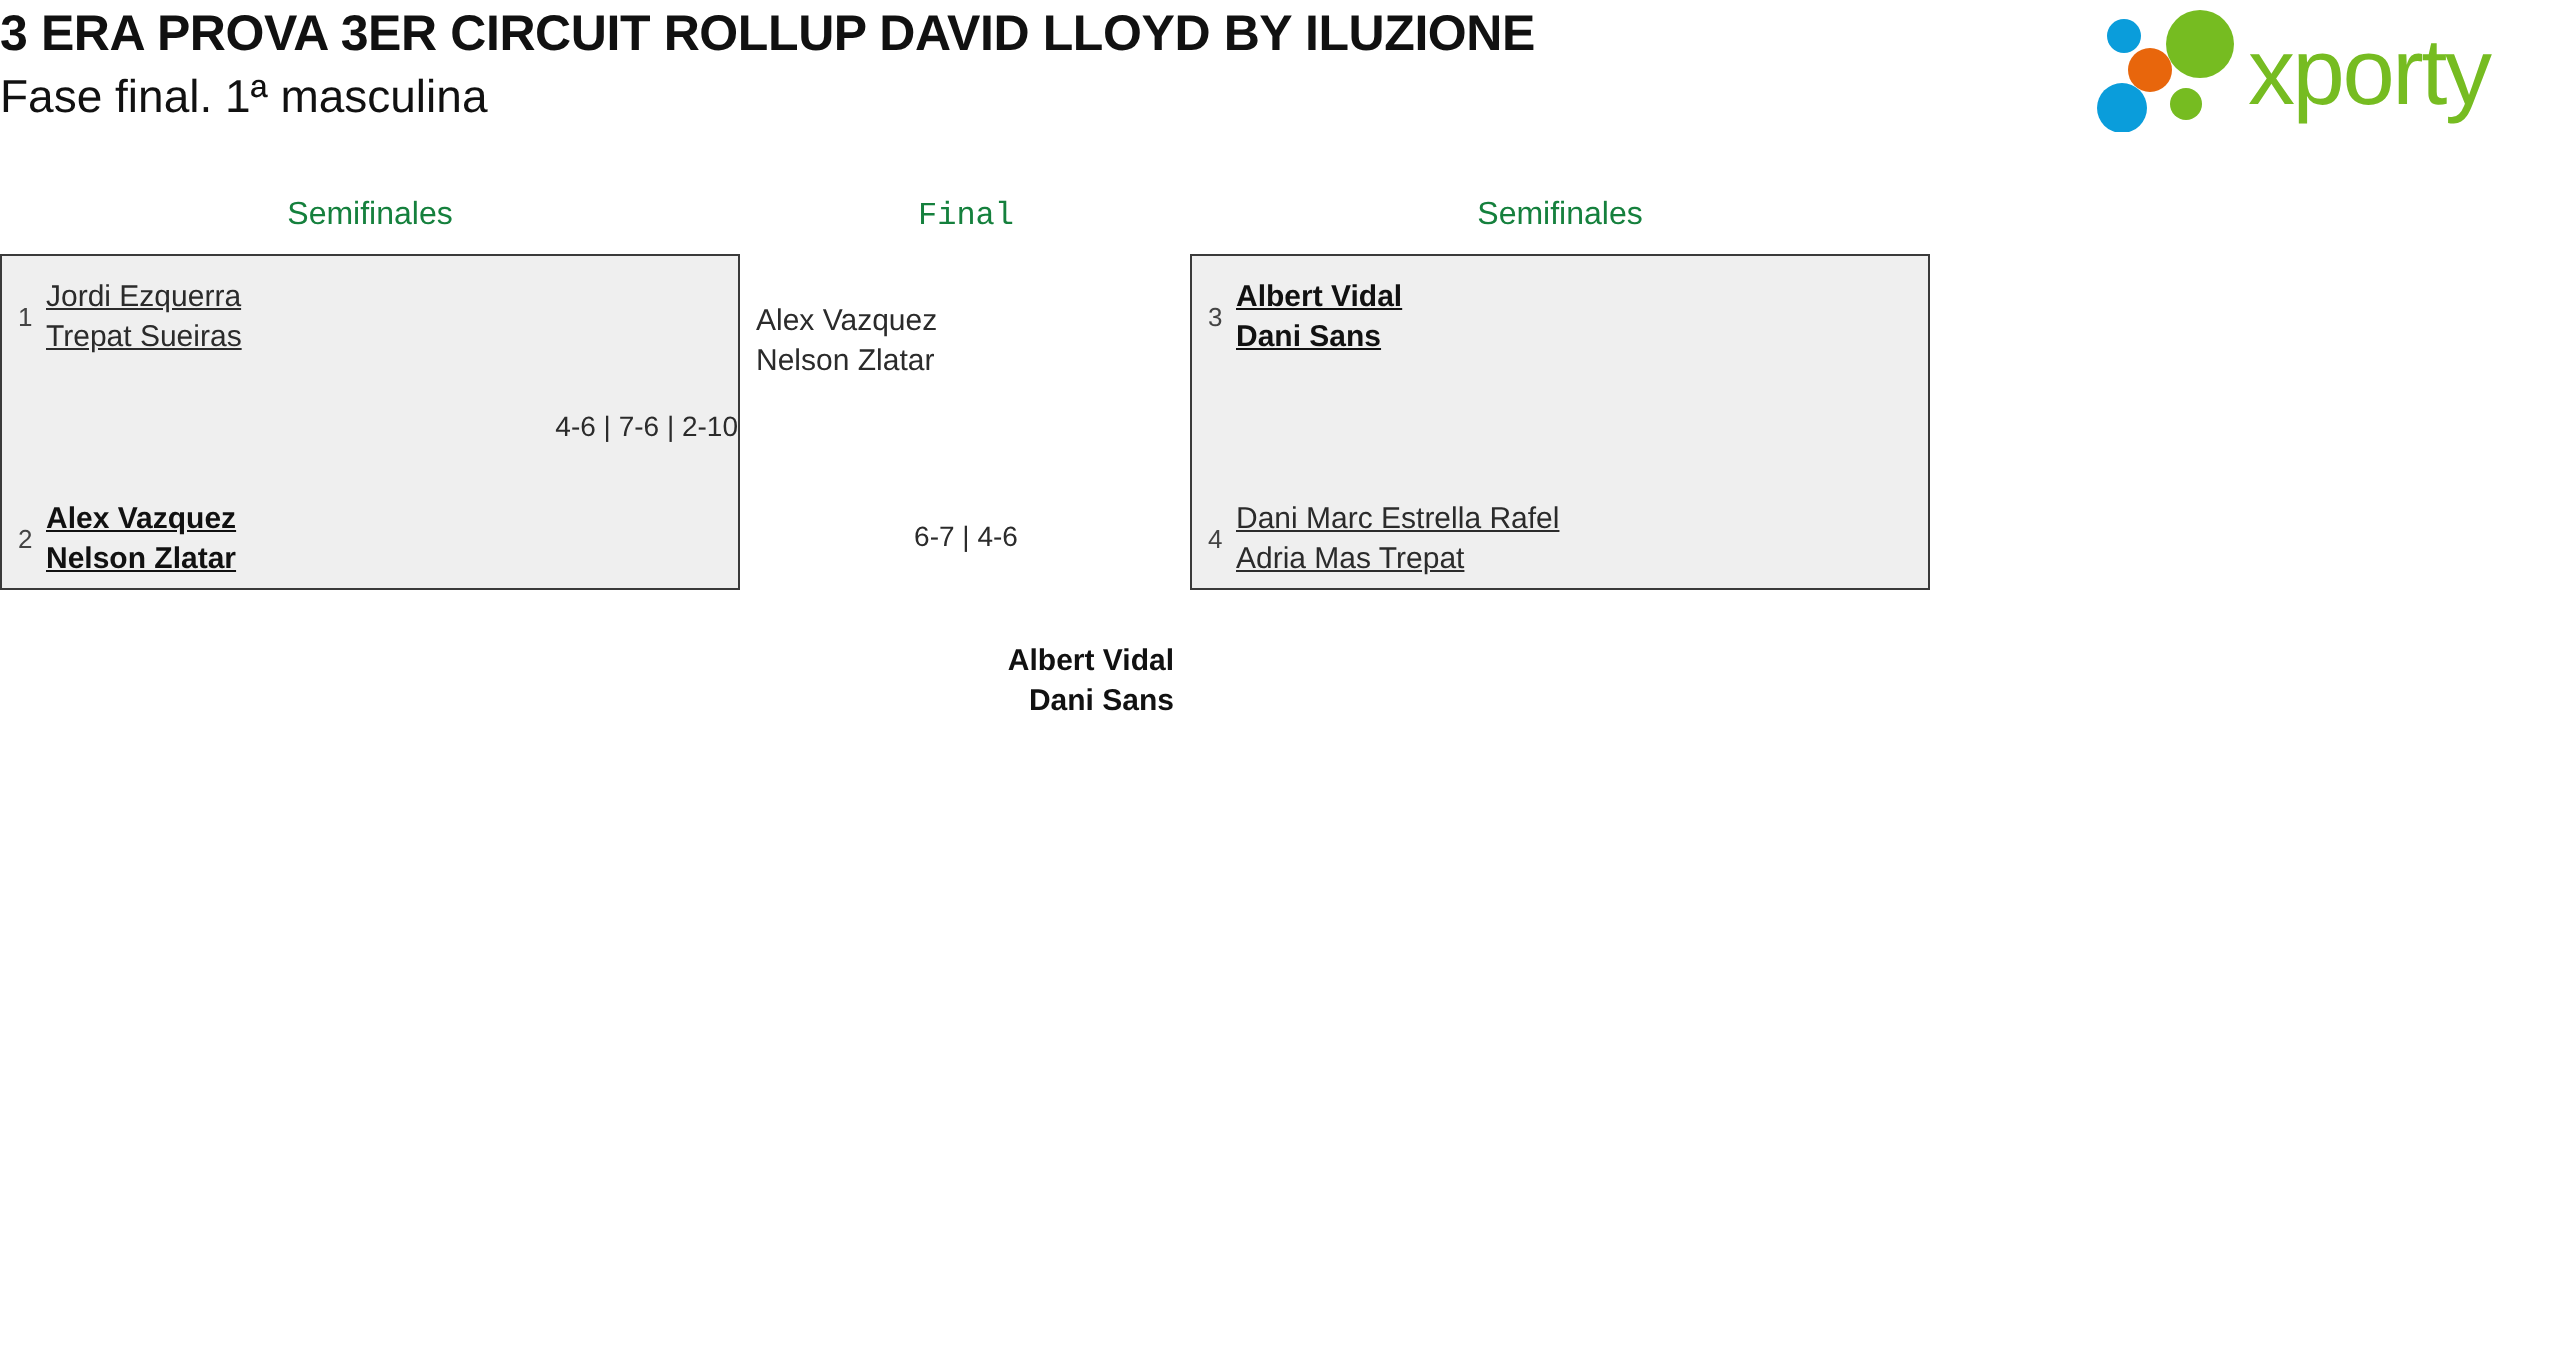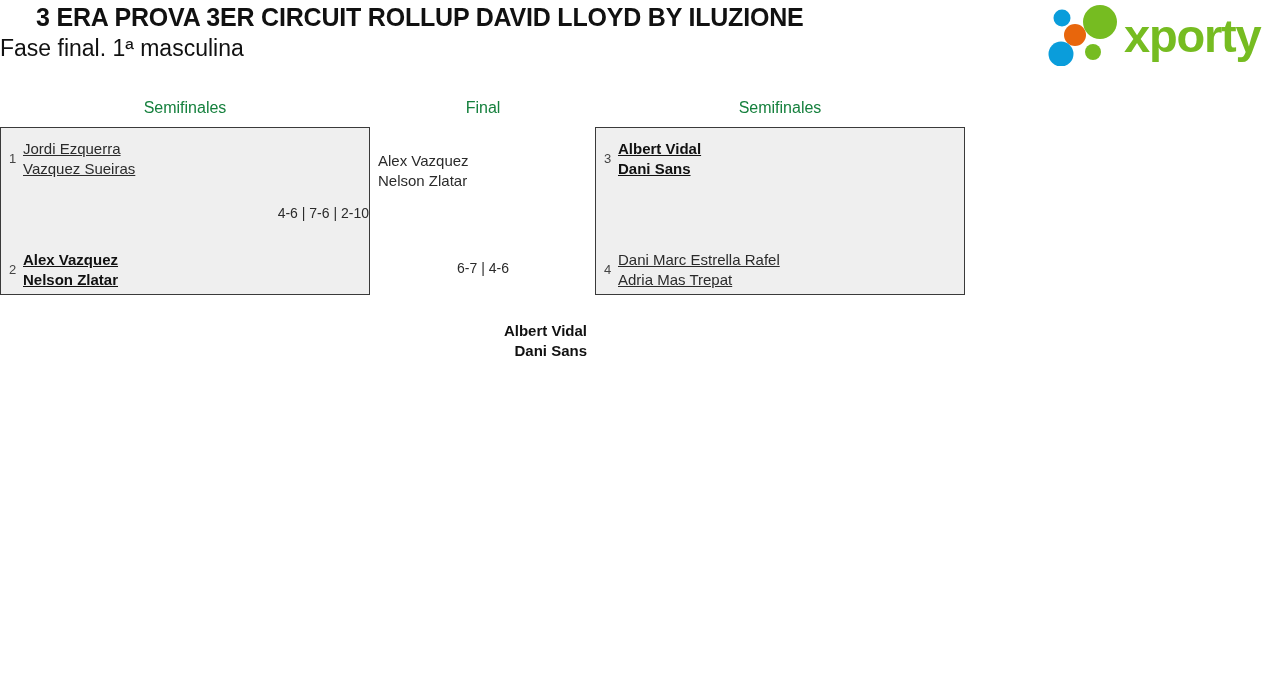--- a/index.html
+++ b/index.html
@@ -17,55 +17,54 @@
   
   .header { position: absolute; left: 0; top: 0; width: 1280px; height: 80px; }
   .title-block { position: absolute; left: 0; top: 2px; width: 1000px; }
   .doc-title {
     font-size: 25px;
     font-weight: bold;
     letter-spacing: -0.2px;
     line-height: 31px;
     color: #111111;
     white-space: nowrap;
-    margin-left: 36px;
   }
   .doc-subtitle {
     font-size: 23px;
     font-weight: 500;
     line-height: 30px;
     color: #111111;
     white-space: nowrap;
   }
 
   
   .logo { position: absolute; left: 1048px; top: 4px; width: 228px; height: 64px; }
   .logo-dots { position: absolute; left: 0; top: 0; width: 80px; height: 62px; }
   .logo-word {
     position: absolute;
     left: 76px;
     top: 1px;
     font-size: 47px;
-    font-weight: bold;
+    font-weight: normal;
     color: #76bc21;
     letter-spacing: -1.2px;
     line-height: 62px;
   }
 
   
   .col-header {
     position: absolute;
     font-size: 16px;
     font-weight: normal;
     color: #15803d;
     text-align: center;
     line-height: 20px;
   }
   #hdr-left  { left: 0px;   top: 98px; width: 370px; }
-  #hdr-final { left: 378px; top: 98px; width: 210px; }
+  #hdr-final { left: 378px; top: 98px; width: 210px; font-family: Liberation Mono, monospace; }
   #hdr-right { left: 595px; top: 98px; width: 370px; }
 
   
   .match-box {
     position: absolute;
     top: 127px;
     height: 168px;
     background: #efefef;
     border: 1px solid #3a3a3a;
   }
@@ -158,21 +157,21 @@
 
   <div class="col-header" id="hdr-left">Semifinales</div>
   <div class="col-header" id="hdr-final">Final</div>
   <div class="col-header" id="hdr-right">Semifinales</div>
 
   <div class="match-box" id="box-sf1">
     <div class="team top">
       <span class="seed">1</span>
       <span class="team-names">
         <span class="player">Jordi Ezquerra</span>
-        <span class="player">Vazquez Sueiras</span>
+        <span class="player">Trepat Sueiras</span>
       </span>
     </div>
     <div class="match-score">4-6 | 7-6 | 2-10</div>
     <div class="team bottom">
       <span class="seed">2</span>
       <span class="team-names winner">
         <span class="player">Alex Vazquez</span>
         <span class="player">Nelson Zlatar</span>
       </span>
     </div>

